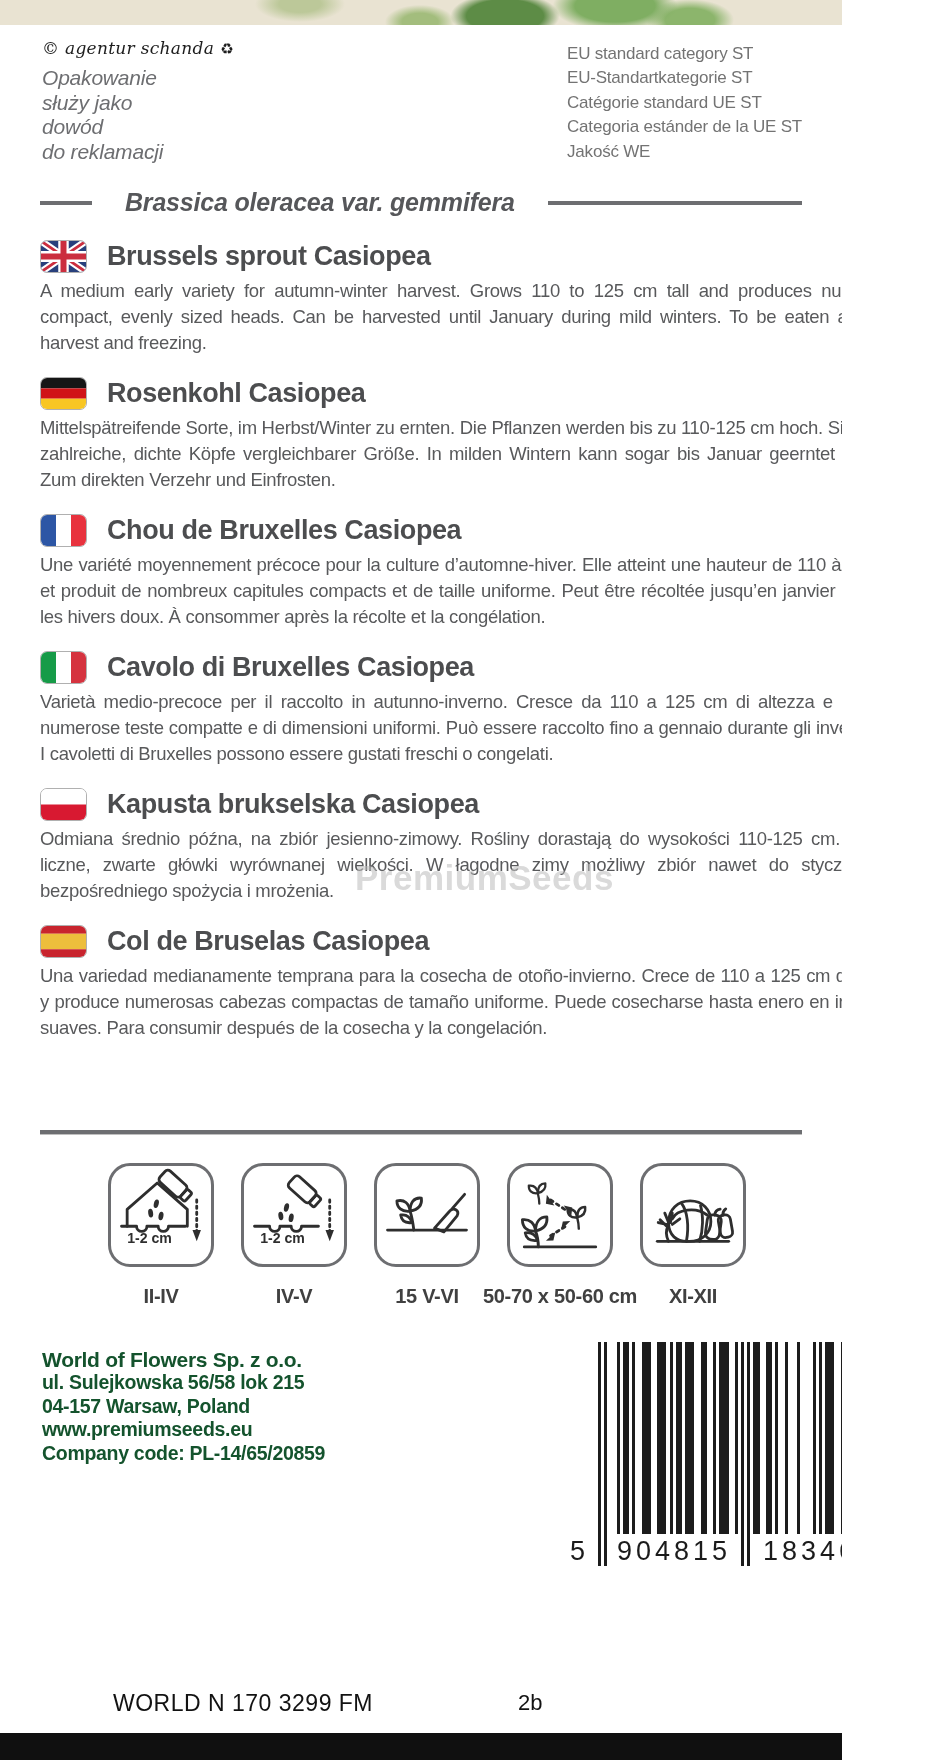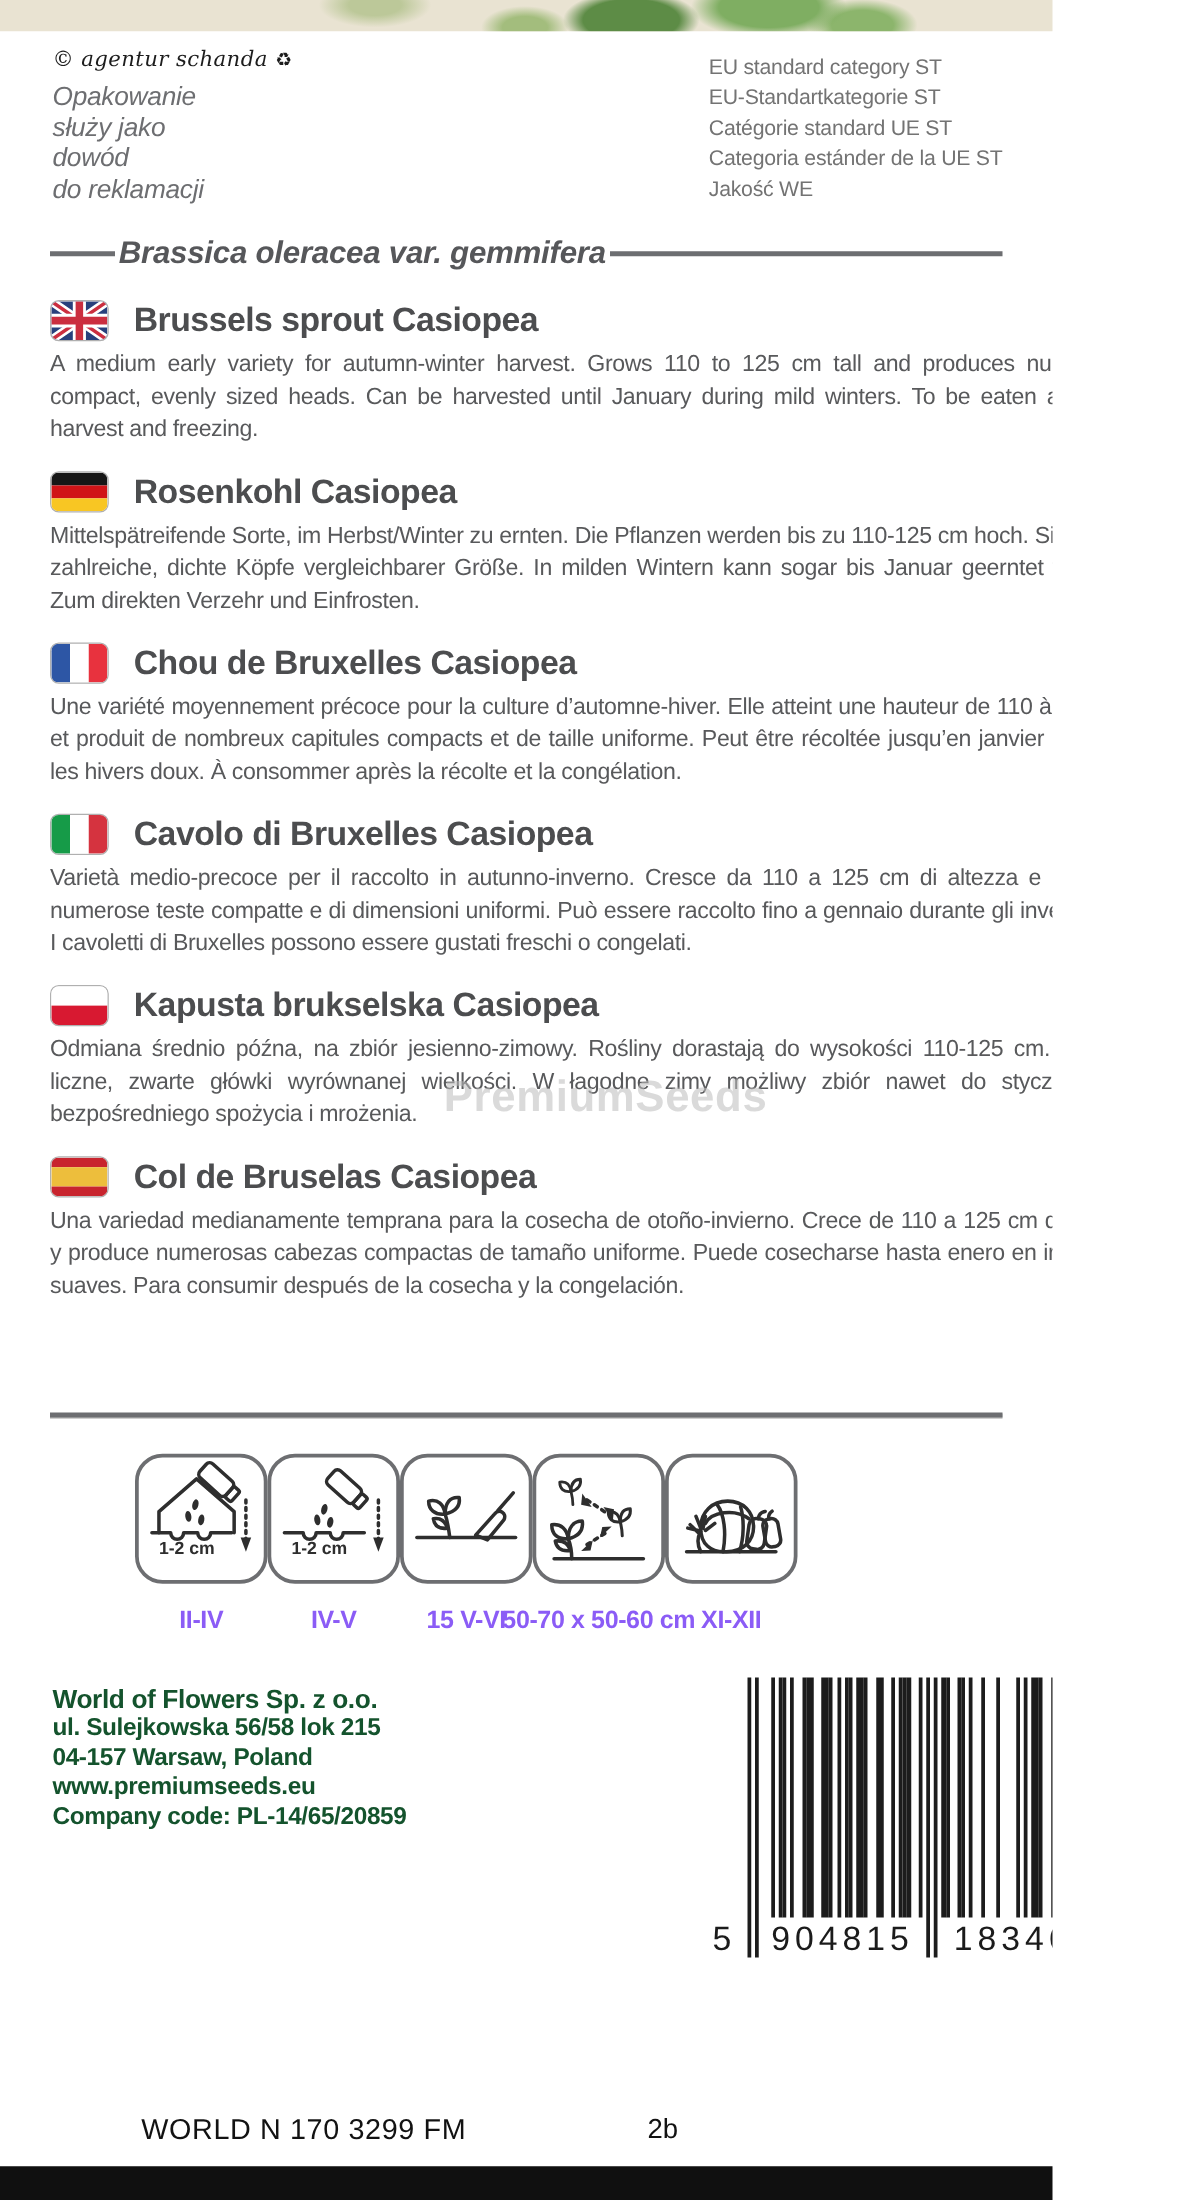--- a/index.html
+++ b/index.html
@@ -20,21 +20,21 @@
   
   .copyright{position:absolute;top:38px;left:42px;font-size:17px;font-style:italic;
     color:#1d1d1d;font-family:"DejaVu Serif",serif;letter-spacing:.3px;}
   .recycle{font-style:normal;font-size:15px;margin-left:6px;}
   .left-lines{position:absolute;top:66px;left:42px;font-style:italic;font-size:21px;
     line-height:24.6px;color:#6d6e71;letter-spacing:-.2px;}
   .right-lines{position:absolute;top:42px;right:40px;text-align:left;font-size:17px;
     line-height:24.4px;color:#737373;letter-spacing:-.2px;}
 
   
-  .title-row{position:absolute;top:188px;left:40px;right:40px;display:flex;align-items:center;gap:3px;}
+  .title-row{position:absolute;top:188px;left:40px;right:40px;display:flex;align-items:center;gap:33px;}
   .title-row .rule{height:4px;background:#6d6e71;}
   .title-row .rule.short{width:52px;flex:0 0 auto;}
   .title-row .rule.long{flex:1 1 auto;}
   .title-row h1{margin:0;font-size:25px;font-weight:bold;font-style:italic;color:#56575a;letter-spacing:-.2px;}
 
   
   .sections{position:absolute;top:240px;left:40px;width:866px;}
   .section{margin-bottom:21px;}
   .sec-head{display:flex;align-items:center;gap:20px;margin-bottom:5px;}
   .flag{width:47px;height:33px;border-radius:7px;overflow:hidden;border:1px solid #b0b0b0;
@@ -42,26 +42,26 @@
   .flag svg{display:block;width:100%;height:100%;}
   .sec-head h2{margin:0;font-size:27px;font-weight:bold;color:#4c4d4f;letter-spacing:-.4px;}
   .sec-body{margin:0;font-size:18.5px;line-height:26px;text-align:justify;color:#58595b;letter-spacing:-.3px;}
 
   .watermark{position:absolute;top:858px;left:355px;font-size:35px;color:#bcbcbc;opacity:.55;
     letter-spacing:.5px;font-weight:bold;}
 
   
   .divider{position:absolute;top:1130px;left:40px;right:40px;height:4px;background:#6d6e71;
     box-shadow:0 1px 0 rgba(0,0,0,.25);}
-  .icons-row{position:absolute;top:1163px;left:108px;display:flex;}
+  .icons-row{position:absolute;top:1163px;left:108px;display:flex;gap:27px;}
   .icon-unit{display:flex;flex-direction:column;align-items:center;width:106px;}
   .icon-box{width:106px;height:104px;border:3px solid #6d6e71;border-radius:22px;box-sizing:border-box;
     background:#fff;display:flex;align-items:center;justify-content:center;}
   .icon-box svg{width:96px;height:94px;}
-  .icon-label{margin-top:18px;font-size:20px;font-weight:bold;color:#8b5cf6;white-space:nowrap;letter-spacing:-.3px;}
+  .icon-label{margin-top:18px;font-size:20px;font-weight:bold;color:#404040;white-space:nowrap;letter-spacing:-.3px;}
   .pict{stroke:#2e2e2e;stroke-width:3;fill:none;stroke-linecap:round;stroke-linejoin:round;}
   .pict-fill{fill:#2e2e2e;stroke:none;}
   .pict-text{font-family:"Liberation Sans",sans-serif;font-size:15px;font-weight:bold;fill:#2e2e2e;stroke:none;}
 
   
   .company{position:absolute;top:1348px;left:42px;font-weight:bold;color:#14532d;
     font-size:19.5px;line-height:23.4px;letter-spacing:-.3px;}
   .company .name{font-size:21px;}
 
   .barcode{position:absolute;top:1342px;left:598px;width:297px;}

